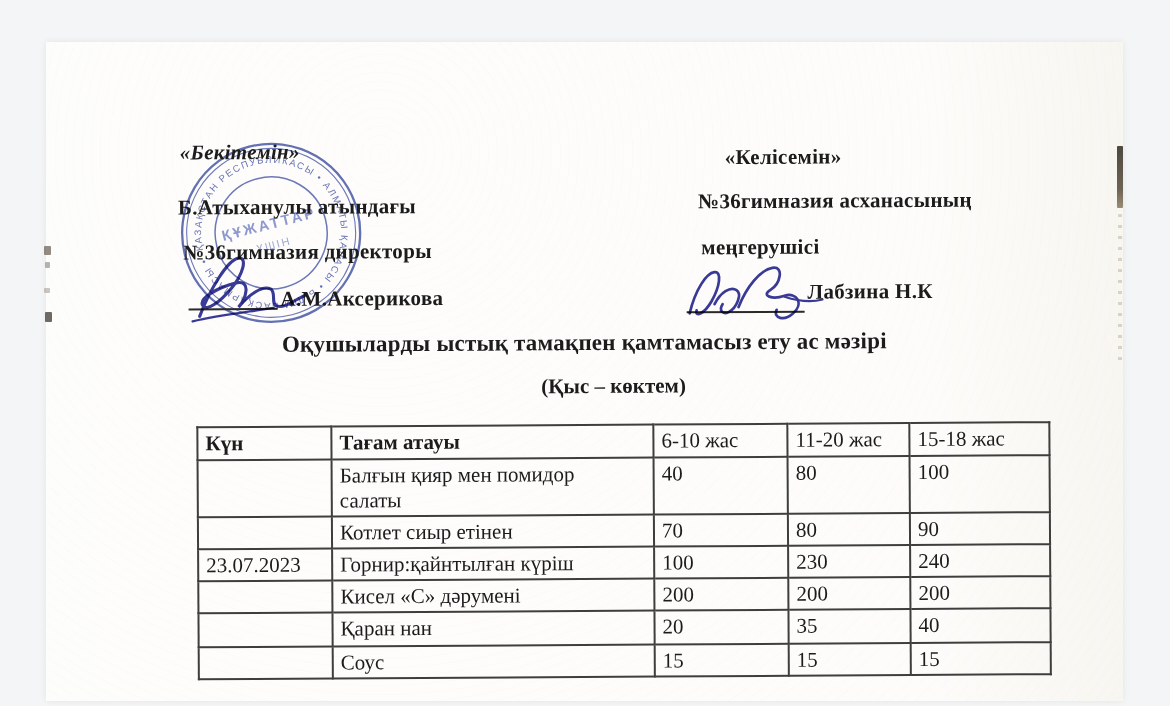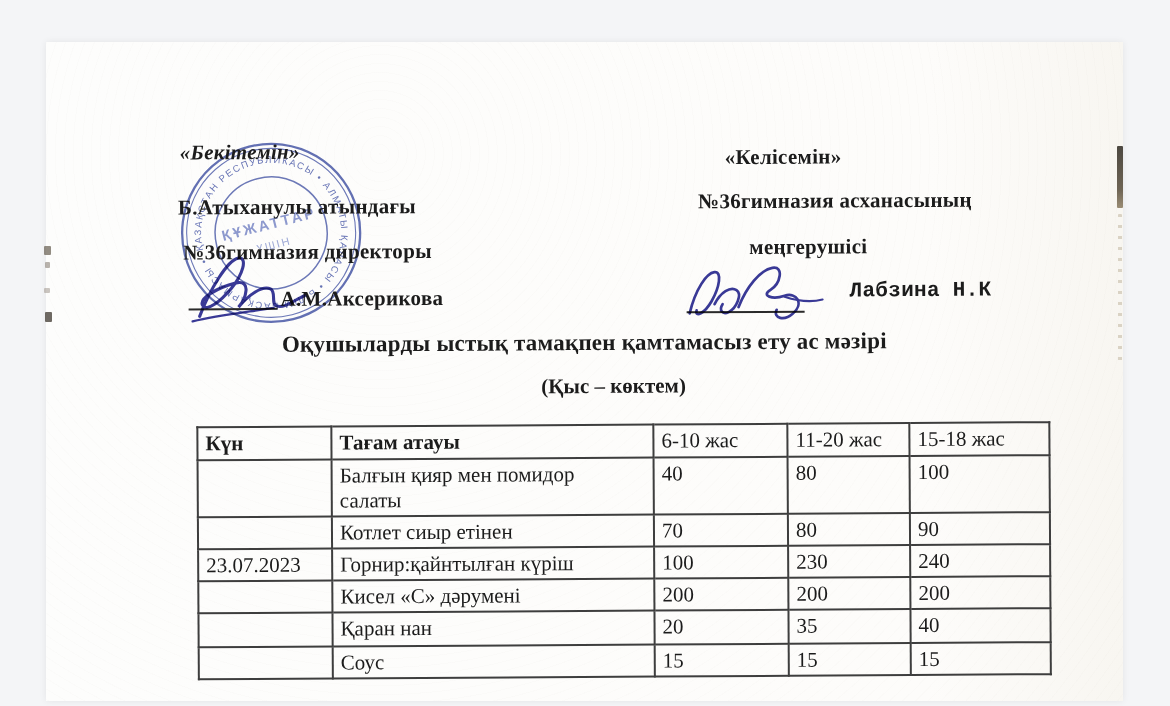--- a/index.html
+++ b/index.html
@@ -102,23 +102,23 @@
 
     <svg class="abs signature" style="left:140px; top:206px;" width="130" height="75" viewBox="0 0 130 75">
       <g fill="none" stroke="#2b2b8e" stroke-width="3.1" stroke-linecap="round" opacity="0.93">
         <path d="M 14,66 C 24,40 42,10 53,8 C 63,7 57,25 46,38 C 35,51 21,62 17,55 C 13,48 33,37 50,33 C 67,29 60,49 53,57 C 63,45 77,35 85,39 C 91,42 85,54 91,56 C 99,59 109,50 119,46"></path>
         <path d="M 7,71 C 32,65 62,62 88,58" stroke-width="2.4"></path>
       </g>
     </svg>
 
     <div class="abs hline" style="left:680px; top:104px;">«Келісемін»</div>
     <div class="abs hline" style="left:653px; top:148px;">№36гимназия асханасының</div>
-    <div class="abs hline" style="left:656px; top:194px;margin-left:48px;">меңгерушісі</div>
+    <div class="abs hline" style="left:656px; top:194px;">меңгерушісі</div>
     <div class="abs sig-underline" style="left:641px; top:270px; width:118px;"></div>
-    <div class="abs hline" style="left:804px; top:239px;font-family:Liberation Mono, monospace;">Лабзина Н.К</div>
+    <div class="abs hline" style="left:762px; top:239px;">Лабзина Н.К</div>
 
     <svg class="abs signature" style="left:638px; top:216px;" width="145" height="72" viewBox="0 0 145 72">
       <g fill="none" stroke="#2b2b8e" stroke-width="2.7" stroke-linecap="round" opacity="0.93">
         <path d="M 6,56 C 12,32 23,16 31,15 C 39,14 36,30 28,44 C 21,56 11,61 13,53"></path>
         <path d="M 31,47 C 37,35 47,29 53,33 C 59,37 53,51 45,55 C 39,58 35,53 39,47"></path>
         <path d="M 55,50 C 63,30 77,13 89,11 C 101,9 97,27 87,33 C 77,39 89,43 101,39 C 113,35 121,47 109,57 C 101,64 89,62 93,53"></path>
         <path d="M 101,40 C 113,44 127,46 139,43" stroke-width="2.2"></path>
       </g>
     </svg>
 

